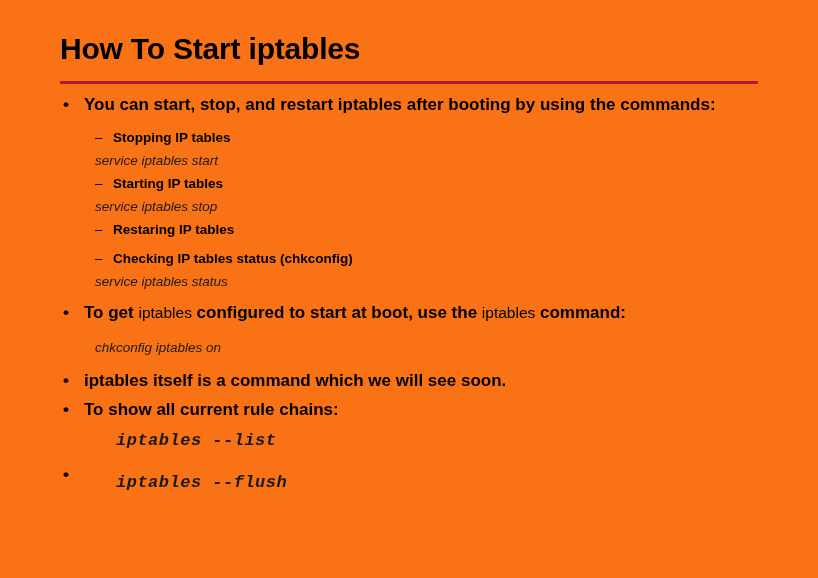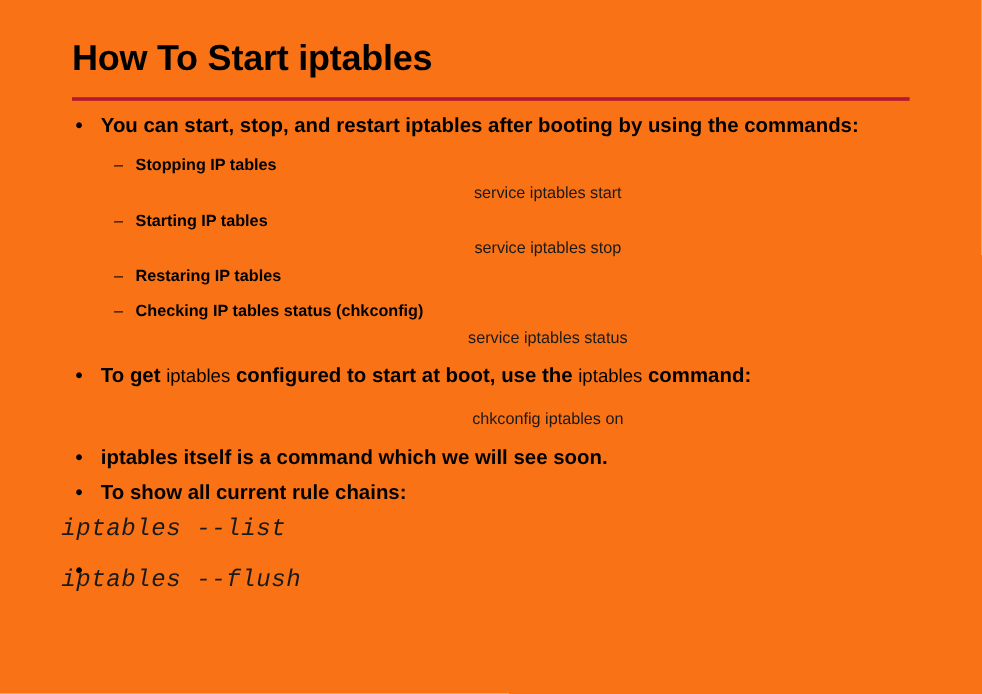--- a/index.html
+++ b/index.html
@@ -83,41 +83,41 @@
     left: 95px;
     top: 0;
     font-weight: normal;
     line-height: 17px;
   }
 
   
   .cmd-italic {
     padding-left: 95px;
     font-size: 13.5px;
+    font-style: italic;
     font-weight: normal;
     line-height: 17px;
     color: #1a1a1a;
-    text-align: center;
   }
 
   
   code.mono {
     font-family: Liberation Sans, sans-serif;
     font-weight: normal;
     font-size: 15.5px;
     letter-spacing: 0px;
   }
 
   
   .cmd-mono {
-    padding-left: 51px;
+    padding-left: 116px;
     font-family: "Liberation Mono", "DejaVu Sans Mono", monospace;
     font-style: italic;
-    font-weight: normal;
-    font-size: 20px;
+    font-weight: bold;
+    font-size: 17px;
     line-height: 18px;
     letter-spacing: 0.5px;
     color: #1a1a1a;
   }
 
   .sp-6  { height: 6px; }
   .sp-8  { height: 8px; }
   .sp-10 { height: 10px; }
   .sp-12 { height: 12px; }
   .sp-14 { height: 14px; }

